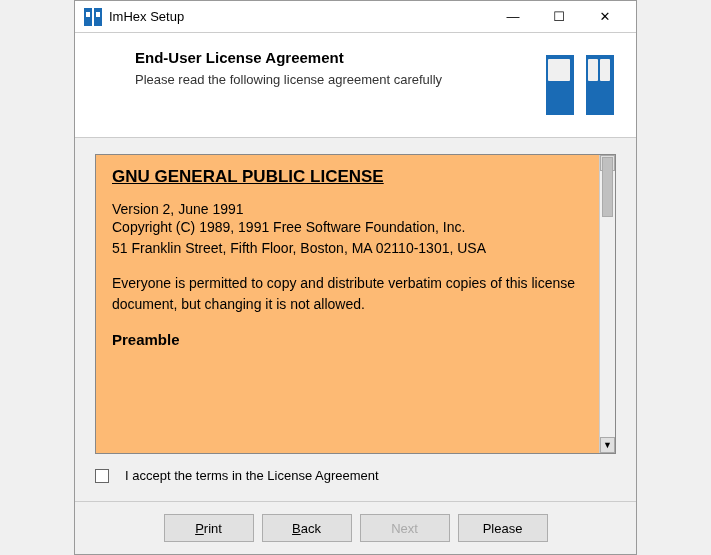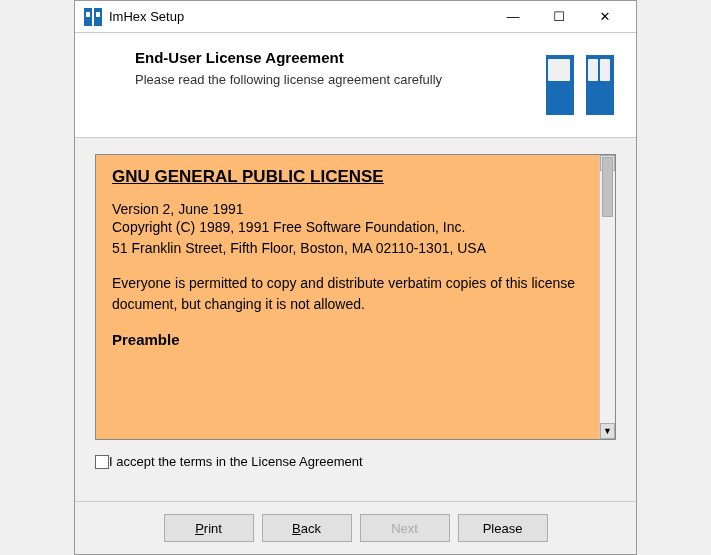--- a/index.html
+++ b/index.html
@@ -190,22 +190,22 @@
       top: 0;
     }
 
     .scrollbar-arrow.down {
       bottom: 0;
     }
 
     .checkbox-row {
       display: flex;
       align-items: flex-end;
-      gap: 0;
-      margin-bottom: 16px;
+      gap: 16px;
+      margin-bottom: 2px;
     }
 
     .checkbox-input {
       width: 14px;
       height: 14px;
       border: 1px solid #666;
       background: #fff;
       flex-shrink: 0;
       appearance: none;
       cursor: pointer;

